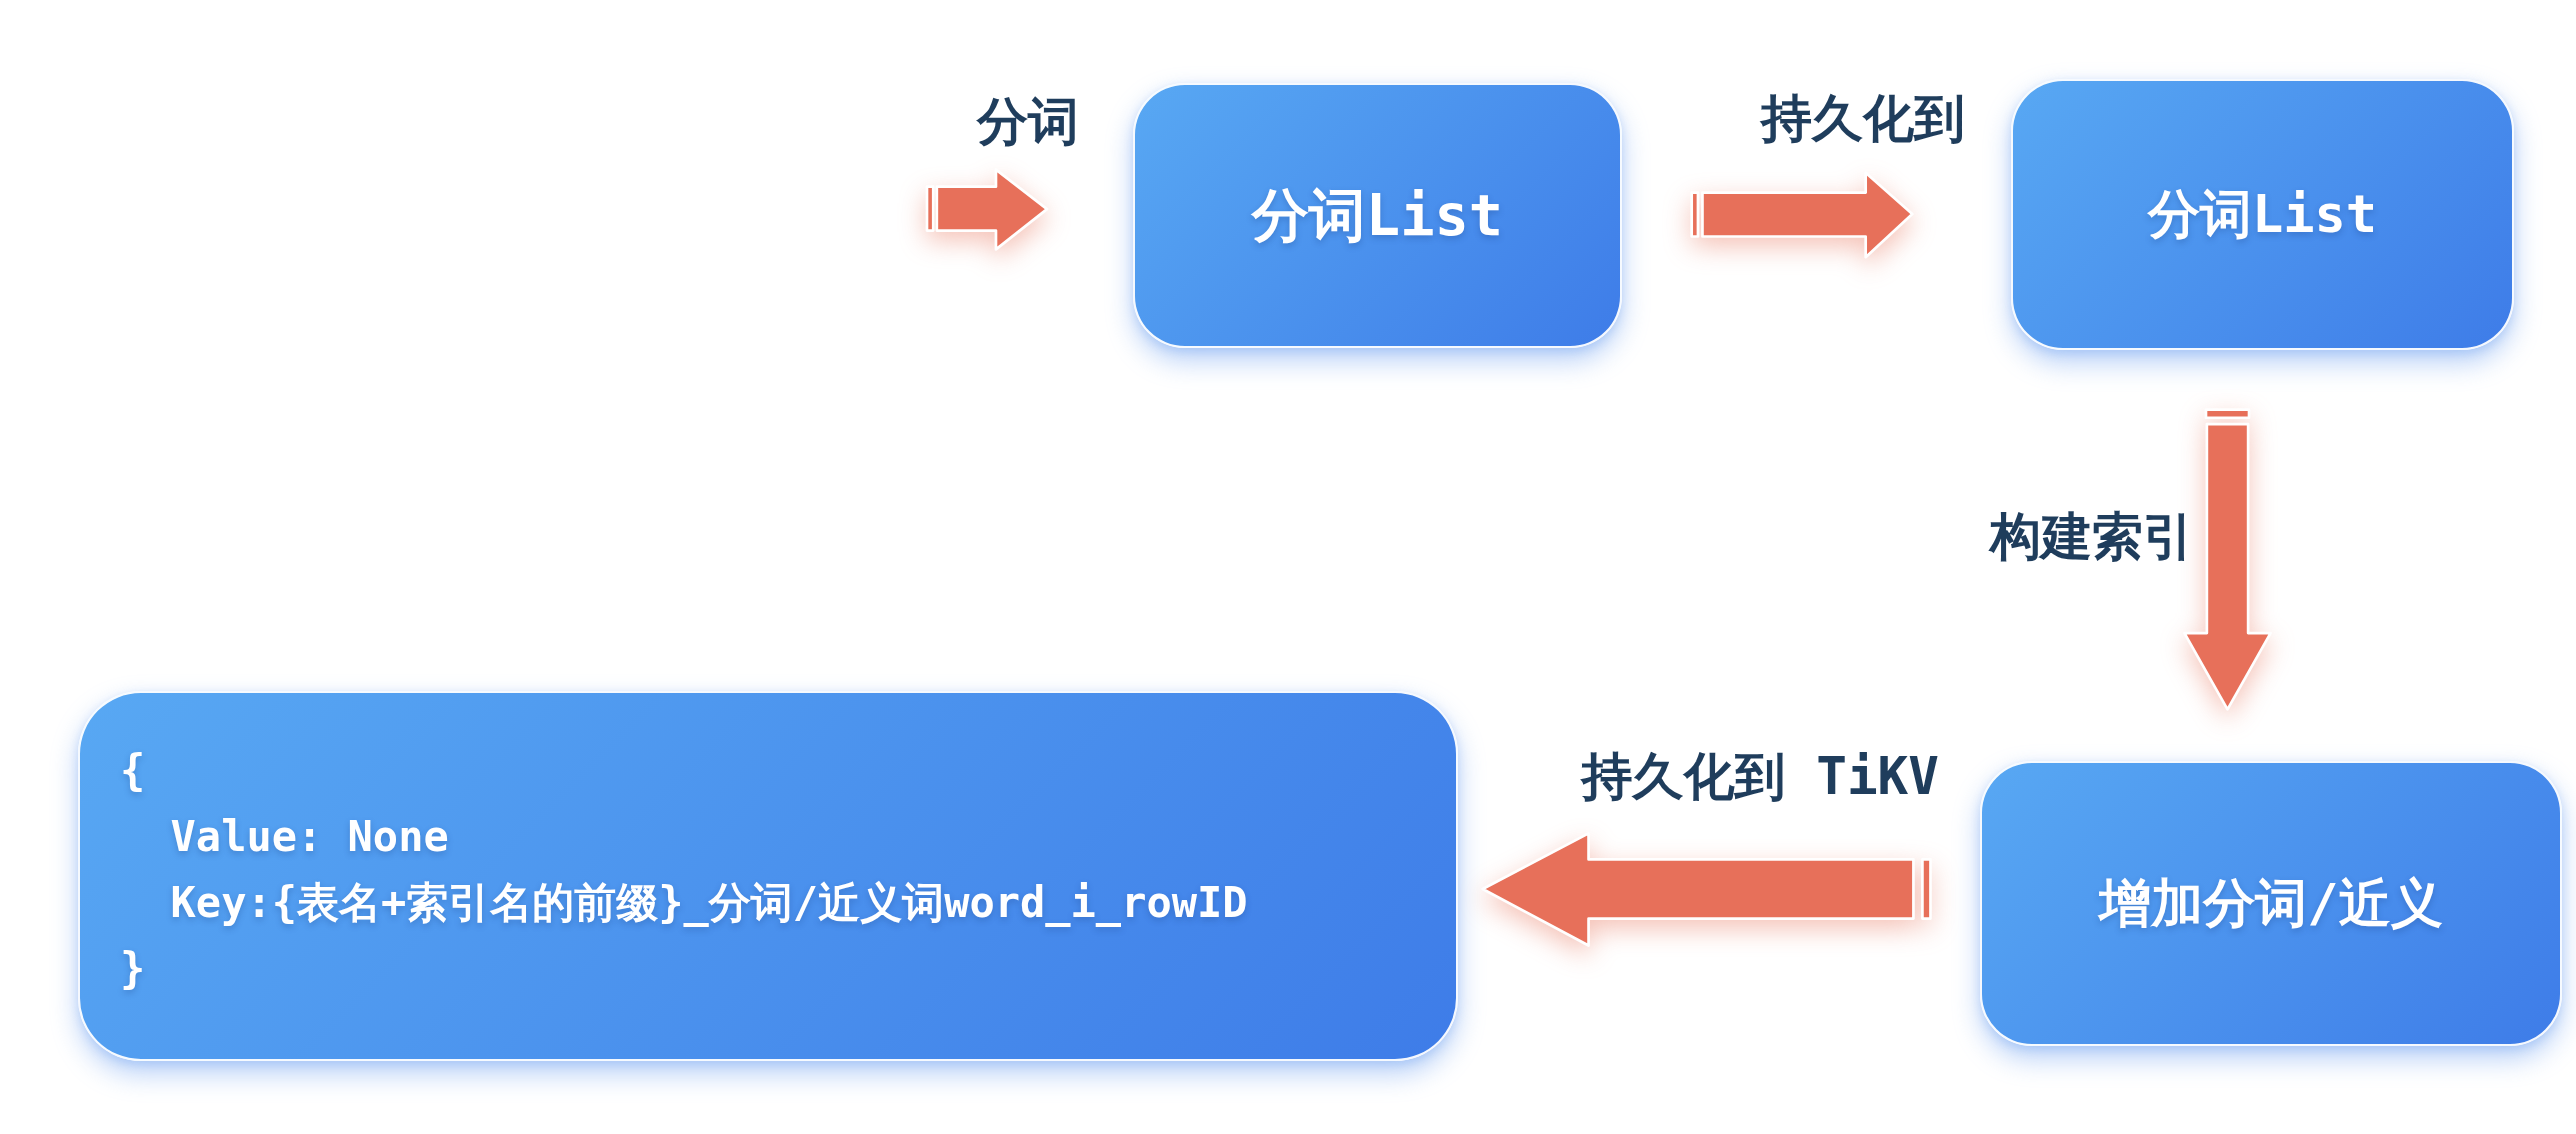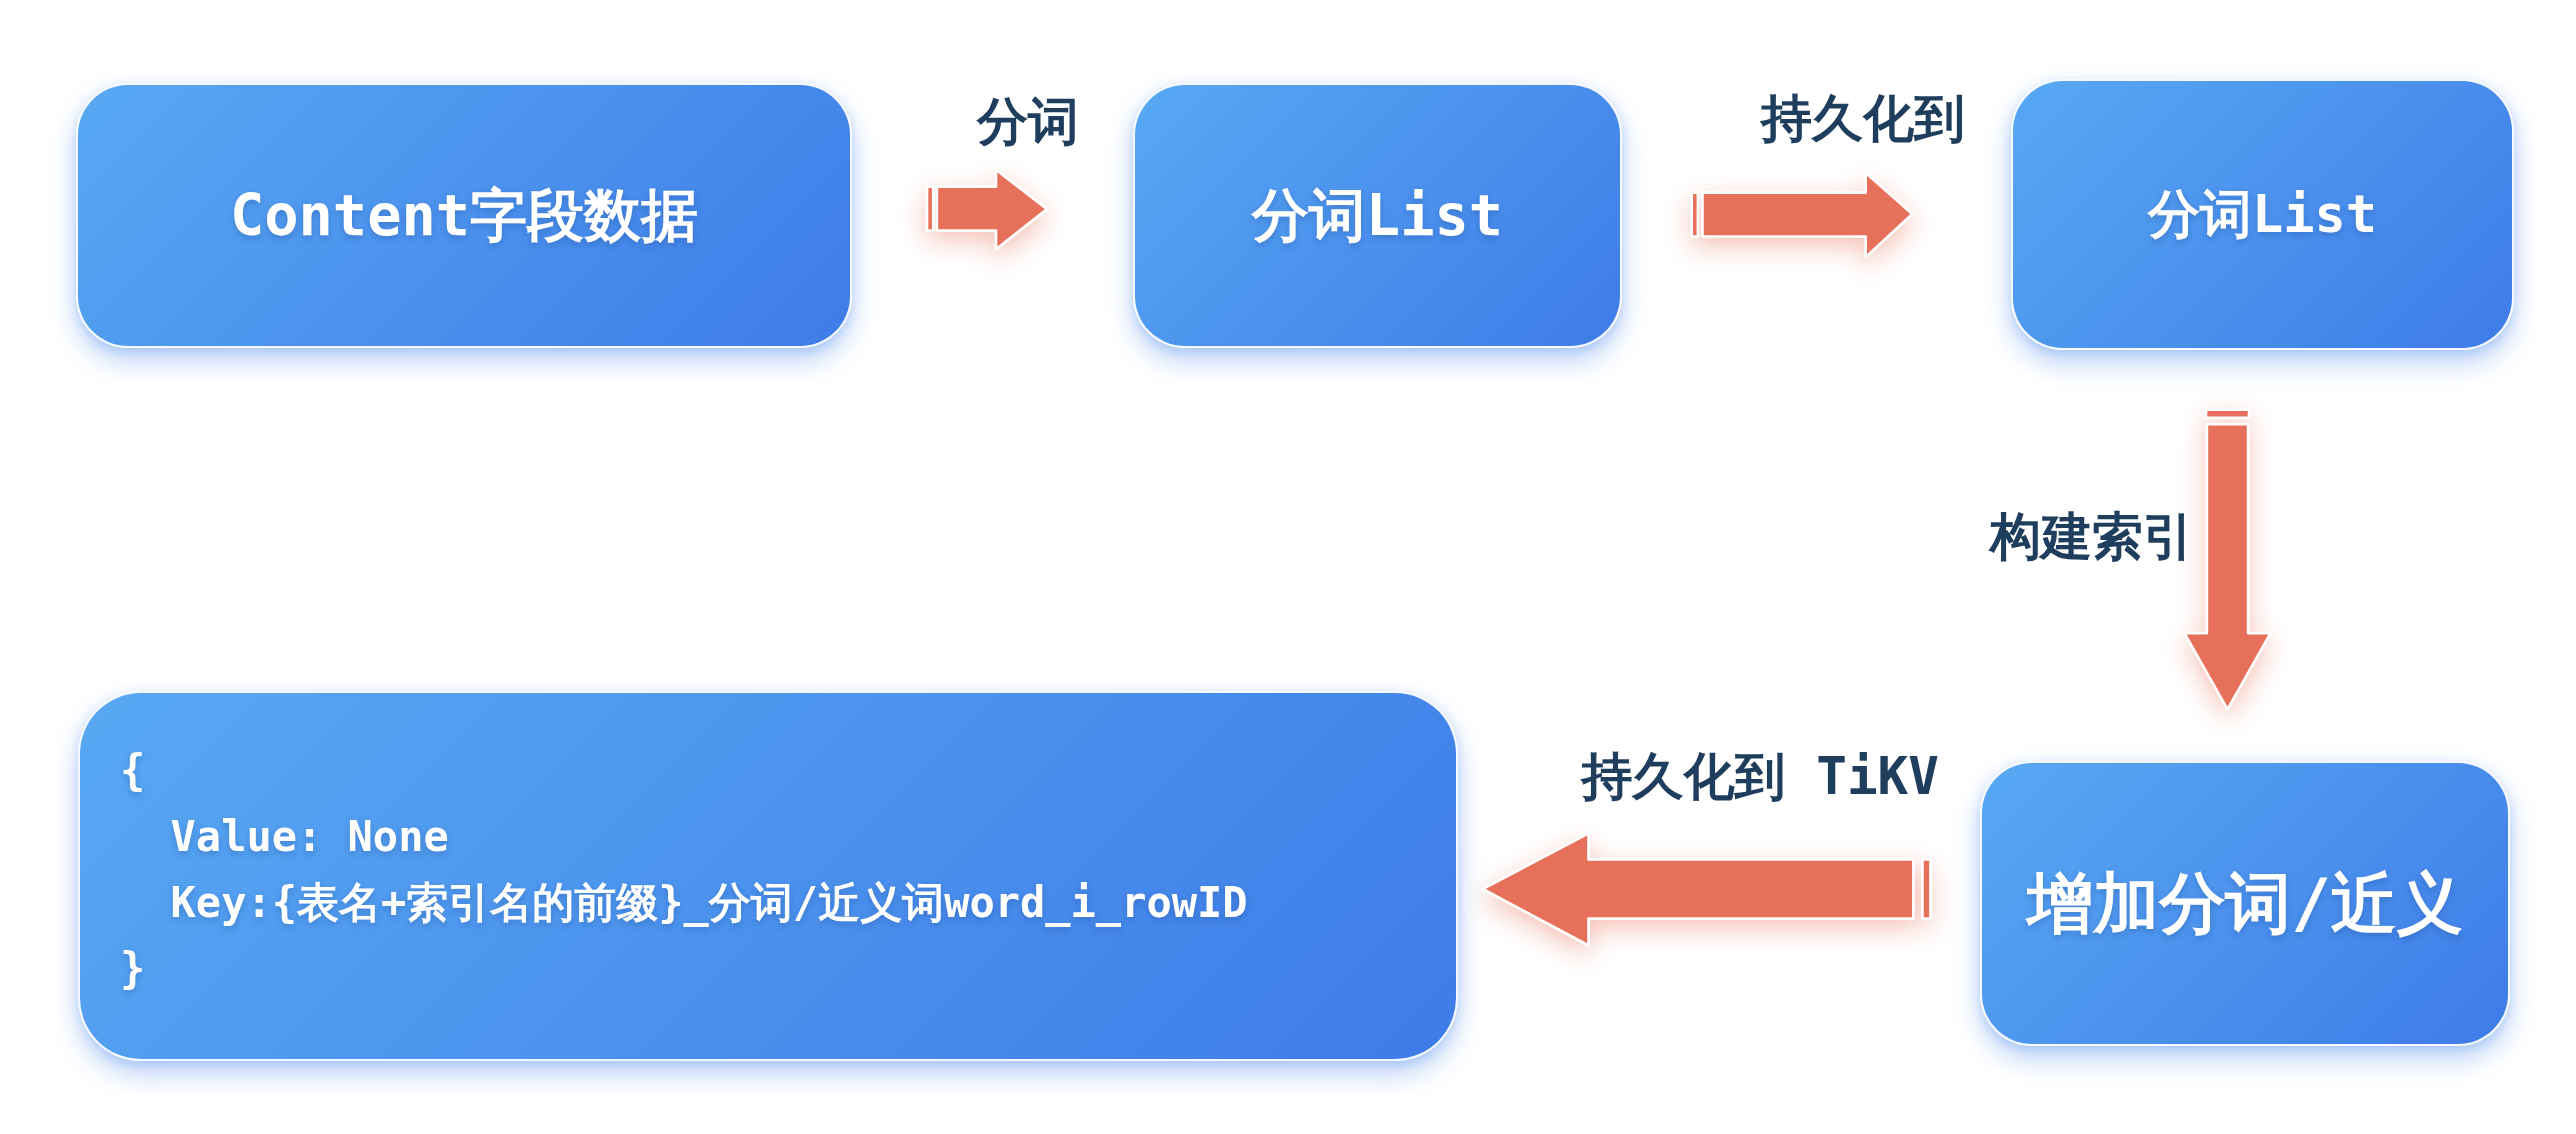--- a/index.html
+++ b/index.html
@@ -32,21 +32,21 @@
     background: linear-gradient(135deg, var(--box-grad-start) 0%, var(--box-grad-end) 100%);
     border-radius: 52px;
     border: 2.7px solid rgba(255,255,255,0.95);
     box-shadow: 0 12.6px 27px rgba(110,160,240,0.48), 0 3.6px 9px rgba(110,160,240,0.28);
     text-shadow: 0 2.7px 6.3px rgba(25,60,130,0.28);
     line-height: 1.3;
   }
   #box-content-field { left: 76px;  top: 83px;  width: 776px; height: 265px; font-size: 57px; }
   #box-token-list    { left: 1133px; top: 83px; width: 489px; height: 265px; font-size: 57px; }
   #box-token-syn     { left: 2011px; top: 79px; width: 503px; height: 271px; font-size: 52px; }
-  #box-add-mapping   { left: 1980px; top: 761px; width: 530px; height: 285px; font-size: 66px; }
+  #box-add-mapping   { left: 1980px; top: 761px; width: 582px; height: 285px; font-size: 52px; }
   #box-kv {
     left: 78px; top: 691px; width: 1380px; height: 370px;
     border-radius: 63px;
     align-items: flex-start;
     justify-content: flex-start;
     padding: 45px 36px 36px 40px;
     font-size: 42px;
     line-height: 66px;
     text-align: left;
   }
@@ -77,23 +77,20 @@
   #arrow-tokenize { left: 924px; top: 167px; width: 126px; height: 86px; }
   #arrow-gen-syn  { left: 1689px; top: 169px; width: 226px; height: 92px; }
   #arrow-build-idx{ left: 2178px; top: 407px; width: 99px; height: 305px; }
   #arrow-persist  { left: 1479px; top: 819px; width: 474px; height: 140px; }
 </style>
 </head>
 <body>
 
 <div class="canvas">
 
-  <div class="node" id="box-content-field">
-    <span>Content字段数据</span>
-  </div>
 
   <div class="edge-label" id="label-tokenize">分词</div>
   <svg class="arrow" id="arrow-tokenize" viewBox="0 0 140 96" aria-hidden="true">
     <rect x="3" y="22" width="7" height="49"></rect>
     <polygon points="14,22 80,22 80,3 137,47 80,92 80,71 14,71"></polygon>
   </svg>
 
   <div class="node" id="box-token-list">
     <span>分词List</span>
   </div>

